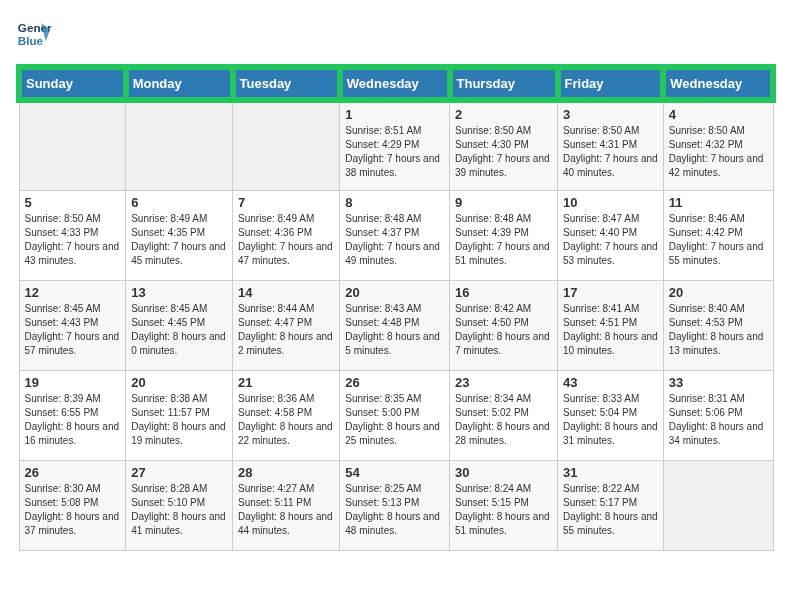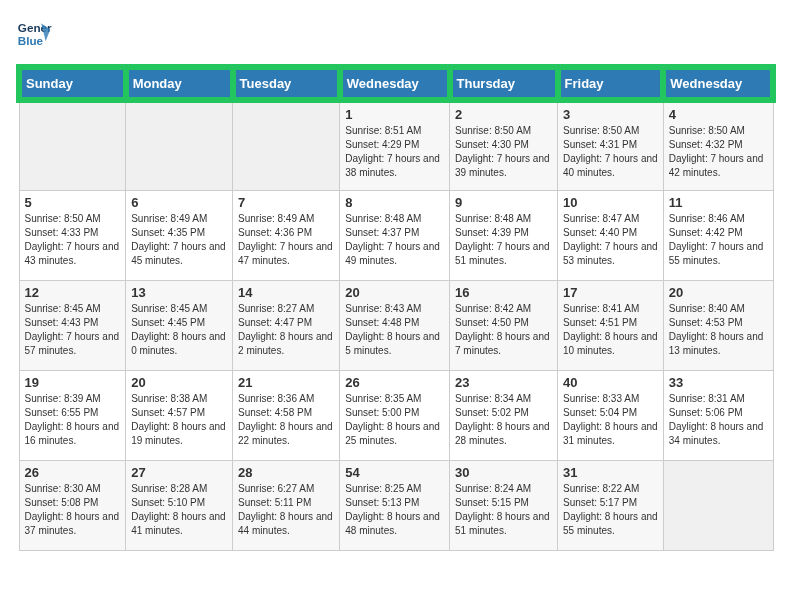--- a/index.html
+++ b/index.html
@@ -193,21 +193,21 @@
 Daylight: 7 hours and 57 minutes.</div>
         </td>
         <td>
           <span class="day-number">13</span>
           <div class="day-info">Sunrise: 8:45 AM
 Sunset: 4:45 PM
 Daylight: 8 hours and 0 minutes.</div>
         </td>
         <td>
           <span class="day-number">14</span>
-          <div class="day-info">Sunrise: 8:27 AM
+          <div class="day-info">Sunrise: 8:44 AM
 Sunset: 4:47 PM
 Daylight: 8 hours and 2 minutes.</div>
         </td>
         <td>
           <span class="day-number">20</span>
           <div class="day-info">Sunrise: 8:43 AM
 Sunset: 4:48 PM
 Daylight: 8 hours and 5 minutes.</div>
         </td>
         <td>
@@ -232,21 +232,21 @@
       <tr>
         <td>
           <span class="day-number">19</span>
           <div class="day-info">Sunrise: 8:39 AM
 Sunset: 6:55 PM
 Daylight: 8 hours and 16 minutes.</div>
         </td>
         <td>
           <span class="day-number">20</span>
           <div class="day-info">Sunrise: 8:38 AM
-Sunset: 4:57 PM
+Sunset: 11:57 PM
 Daylight: 8 hours and 19 minutes.</div>
         </td>
         <td>
           <span class="day-number">21</span>
           <div class="day-info">Sunrise: 8:36 AM
 Sunset: 4:58 PM
 Daylight: 8 hours and 22 minutes.</div>
         </td>
         <td>
           <span class="day-number">26</span>
@@ -254,21 +254,21 @@
 Sunset: 5:00 PM
 Daylight: 8 hours and 25 minutes.</div>
         </td>
         <td>
           <span class="day-number">23</span>
           <div class="day-info">Sunrise: 8:34 AM
 Sunset: 5:02 PM
 Daylight: 8 hours and 28 minutes.</div>
         </td>
         <td>
-          <span class="day-number">40</span>
+          <span class="day-number">43</span>
           <div class="day-info">Sunrise: 8:33 AM
 Sunset: 5:04 PM
 Daylight: 8 hours and 31 minutes.</div>
         </td>
         <td>
           <span class="day-number">33</span>
           <div class="day-info">Sunrise: 8:31 AM
 Sunset: 5:06 PM
 Daylight: 8 hours and 34 minutes.</div>
         </td>
@@ -281,21 +281,21 @@
 Daylight: 8 hours and 37 minutes.</div>
         </td>
         <td>
           <span class="day-number">27</span>
           <div class="day-info">Sunrise: 8:28 AM
 Sunset: 5:10 PM
 Daylight: 8 hours and 41 minutes.</div>
         </td>
         <td>
           <span class="day-number">28</span>
-          <div class="day-info">Sunrise: 6:27 AM
+          <div class="day-info">Sunrise: 4:27 AM
 Sunset: 5:11 PM
 Daylight: 8 hours and 44 minutes.</div>
         </td>
         <td>
           <span class="day-number">54</span>
           <div class="day-info">Sunrise: 8:25 AM
 Sunset: 5:13 PM
 Daylight: 8 hours and 48 minutes.</div>
         </td>
         <td>

